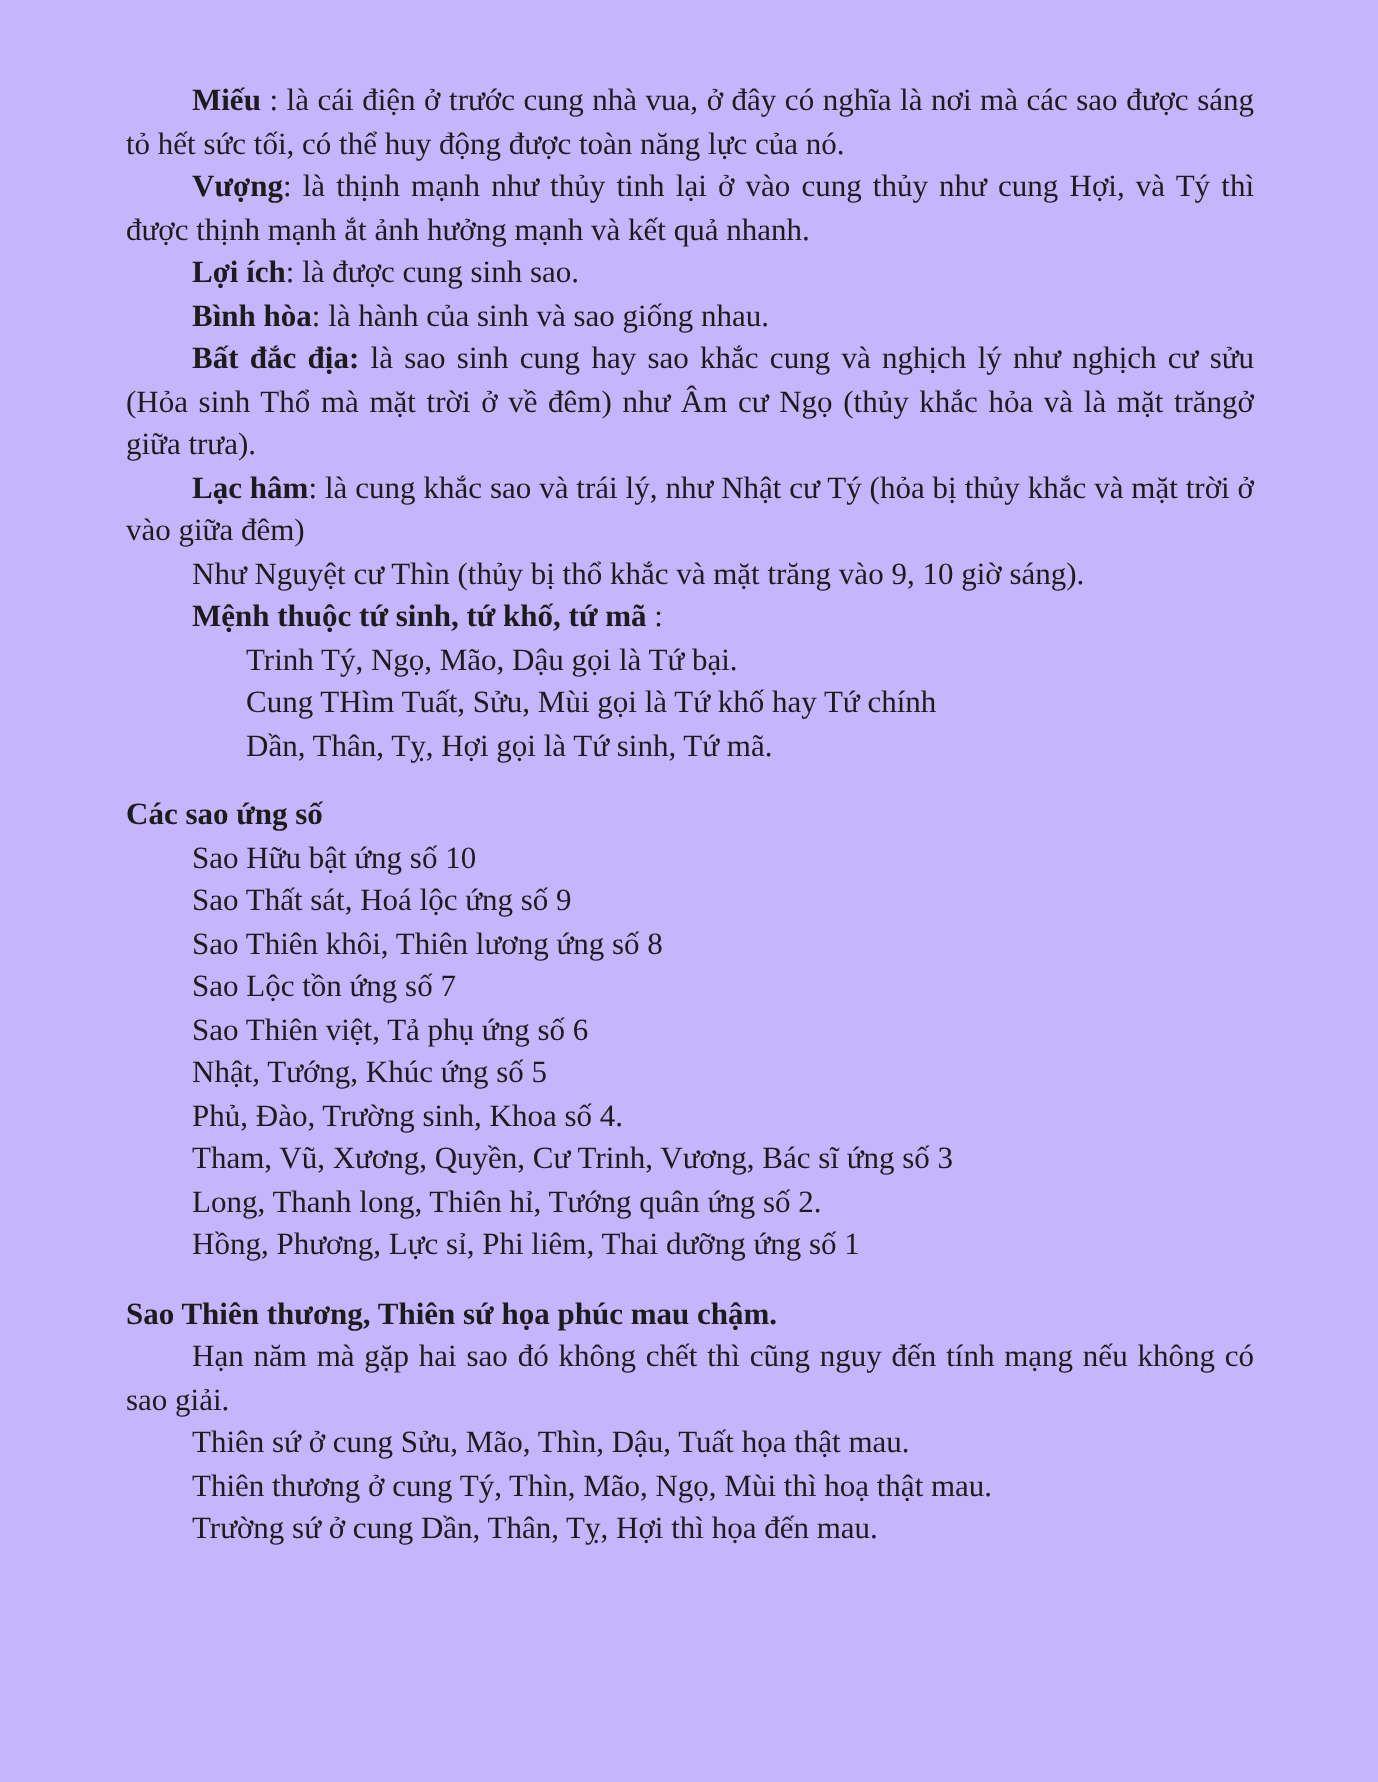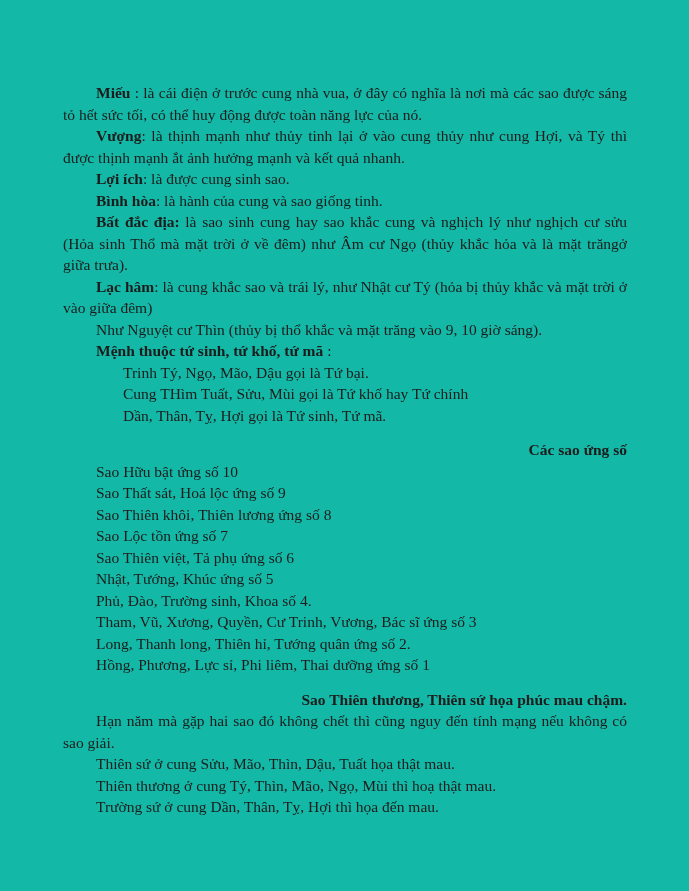--- a/index.html
+++ b/index.html
@@ -5,22 +5,22 @@
   html, body {
     margin: 0;
     padding: 0;
     background: #ffffff;
   }
   .page {
     position: relative;
     width: 689px;
     height: 891px;
     box-sizing: border-box;
-    background: #14b8a6;
-    padding: 82px 62px 0 63px;
+    background: #c4b5fd;
+    padding: 40px 62px 0 63px;
     font-family: "Liberation Serif", "DejaVu Serif", serif;
     font-size: 15.5px;
     line-height: 21.5px;
     color: #1c1c1c;
     overflow: hidden;
   }
   .para {
     margin: 0;
     text-indent: 33px;
     text-align: justify;
@@ -28,21 +28,21 @@
   .iline {
     margin: 0;
     text-indent: 33px;
     text-align: justify;
   }
   .menh-item {
     margin: 0 0 0 60px;
   }
   .heading {
     margin: 13px 0 0 0;
-    text-align: right;
+    text-align: left;
     font-weight: bold;
   }
   b { font-weight: bold; }
 </style>
 </head>
 <body>
 
 <div class="page">
 
   <p class="para">
@@ -52,21 +52,21 @@
   <p class="para">
     <b>Vượng</b><span>: </span><span>là thịnh mạnh như thủy tinh lại ở vào cung thủy như cung Hợi, và Tý thì được thịnh mạnh ắt ảnh hưởng mạnh và kết quả nhanh.</span>
   </p>
 
 
   <p class="para">
     <b>Lợi ích</b><span>: </span><span>là được cung sinh sao.</span>
   </p>
 
   <p class="para">
-    <b>Bình hòa</b><span>: </span><span>là hành của cung và sao giống tinh.</span>
+    <b>Bình hòa</b><span>: </span><span>là hành của sinh và sao giống nhau.</span>
   </p>
 
   <p class="para">
     <b>Bất đắc địa:</b><span> </span><span>là sao sinh cung hay sao khắc cung và nghịch lý như nghịch cư sửu (Hỏa sinh Thổ mà mặt trời ở về đêm) như Âm cư Ngọ (thủy khắc hỏa và là mặt trăngở giữa trưa).</span>
   </p>
 
   <p class="para">
     <b>Lạc hâm</b><span>: </span><span>là cung khắc sao và trái lý, như Nhật cư Tý (hỏa bị thủy khắc và mặt trời ở vào giữa đêm)</span>
   </p>
 

